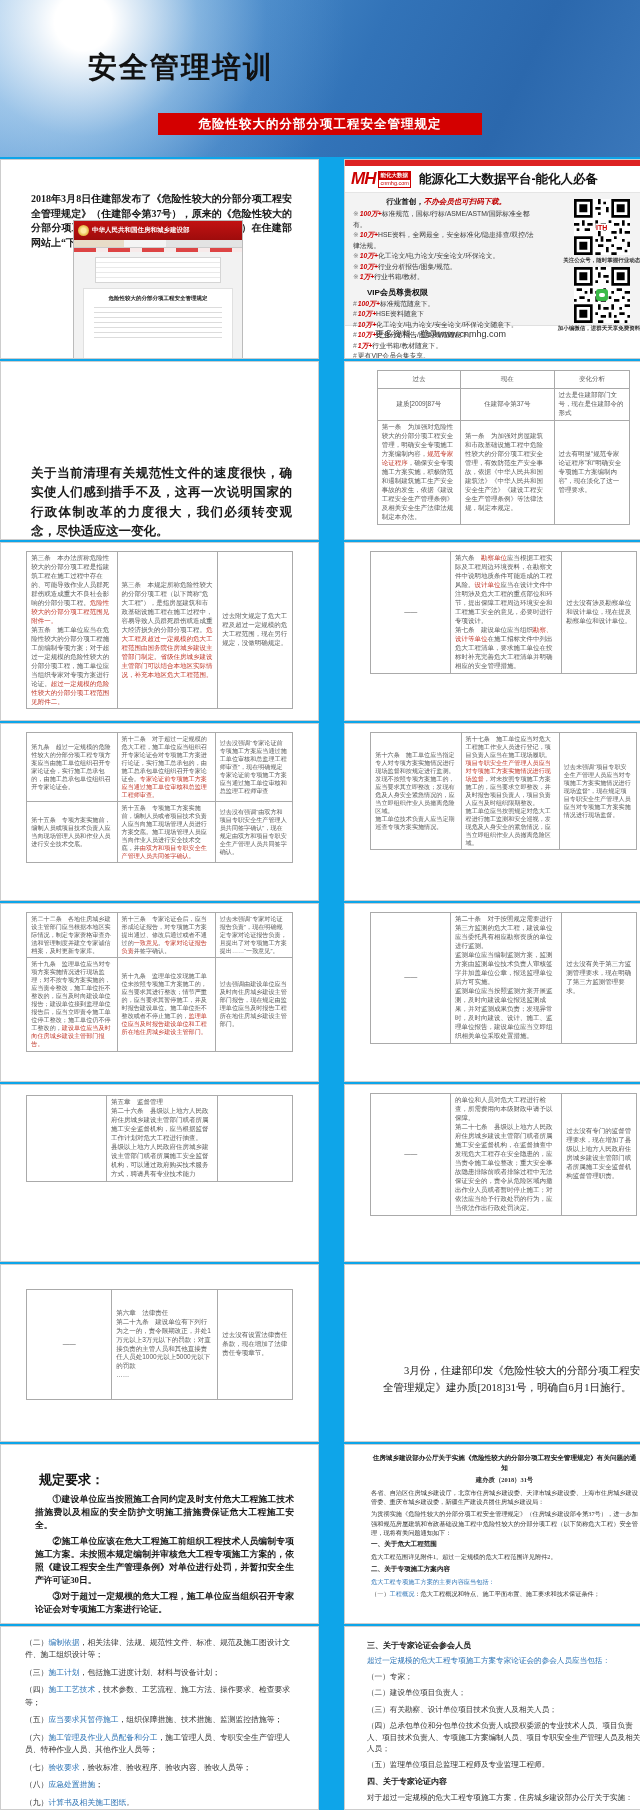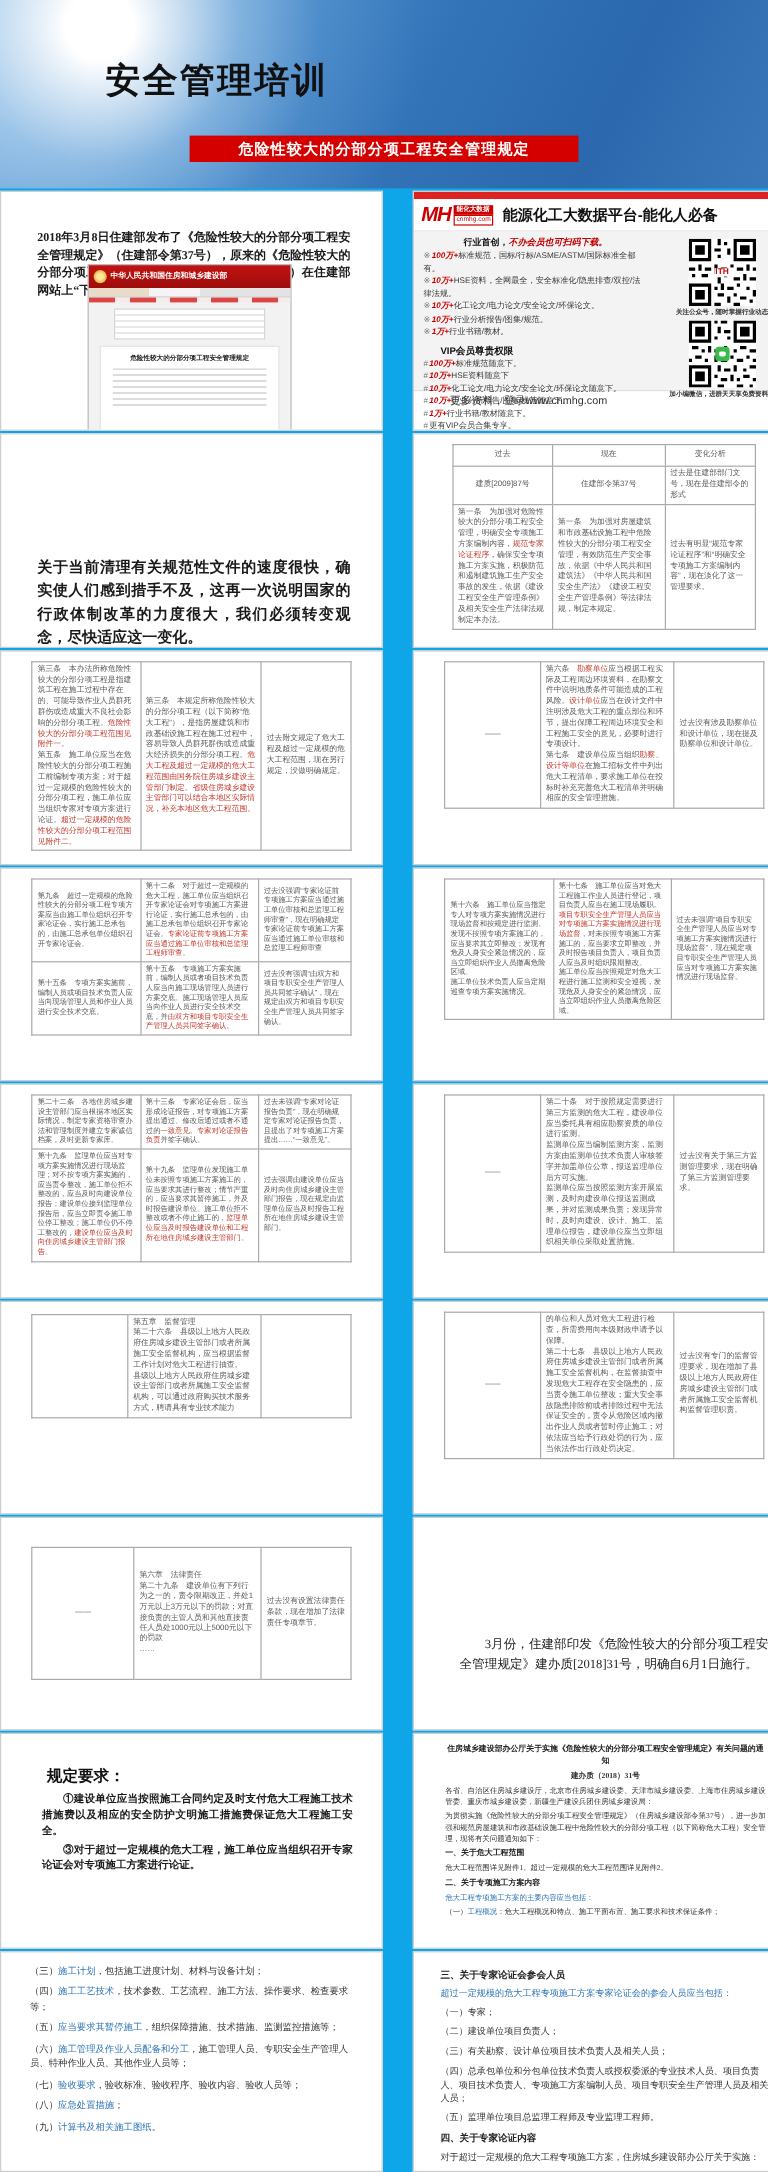--- a/index.html
+++ b/index.html
@@ -379,39 +379,41 @@
       </table>
   </div>
 
   <div class="slide colR" style="top:1264px;height:178px;">
     <div class="marchTxt serif">3月份，住建部印发《危险性较大的分部分项工程安全管理规定》建办质[2018]31号，明确自6月1日施行。</div>
   </div>
 
   <div class="slide colL" style="top:1444px;height:180px;">
     <div class="reqHead serif">规定要求：</div>
     <div class="reqItem serif">①建设单位应当按照施工合同约定及时支付危大工程施工技术措施费以及相应的安全防护文明施工措施费保证危大工程施工安全。</div>
+    <div class="reqItem serif">②施工单位应该在危大工程施工前组织工程技术人员编制专项施工方案。未按照本规定编制并审核危大工程专项施工方案的，依照《建设工程安全生产管理条例》对单位进行处罚，并暂扣安全生产许可证30日。</div>
     <div class="reqItem serif">③对于超过一定规模的危大工程，施工单位应当组织召开专家论证会对专项施工方案进行论证。</div>
   </div>
 
   <div class="slide colR" style="top:1444px;height:180px;">
     <div class="ntc">
       <div class="ntcTitle">住房城乡建设部办公厅关于实施《危险性较大的分部分项工程安全管理规定》有关问题的通知</div>
       <div class="ntcNo">建办质（2018）31号</div>
       <div class="ntcP">各省、自治区住房城乡建设厅，北京市住房城乡建设委、天津市城乡建设委、上海市住房城乡建设管委、重庆市城乡建设委，新疆生产建设兵团住房城乡建设局：</div>
       <div class="ntcP">为贯彻实施《危险性较大的分部分项工程安全管理规定》（住房城乡建设部令第37号），进一步加强和规范房屋建筑和市政基础设施工程中危险性较大的分部分项工程（以下简称危大工程）安全管理，现将有关问题通知如下：</div>
       <div class="ntcH">一、关于危大工程范围</div>
       <div class="ntcP">危大工程范围详见附件1。超过一定规模的危大工程范围详见附件2。</div>
       <div class="ntcH">二、关于专项施工方案内容</div>
       <div class="ntcP ntcBlue">危大工程专项施工方案的主要内容应当包括：</div>
       <div class="ntcP"><span>（一）</span><span class="seg-b">工程概况</span><span>：危大工程概况和特点、施工平面布置、施工要求和技术保证条件；</span></div>
     </div>
   </div>
 
   <div class="slide colL" style="top:1626px;height:184px;">
     <div class="planList">
+      <div class="planLi"><span>（二）</span><span class="seg-b">编制依据</span><span>，相关法律、法规、规范性文件、标准、规范及施工图设计文件、施工组织设计等；</span></div>
       <div class="planLi"><span>（三）</span><span class="seg-b">施工计划</span><span>，包括施工进度计划、材料与设备计划；</span></div>
       <div class="planLi"><span>（四）</span><span class="seg-b">施工工艺技术</span><span>，技术参数、工艺流程、施工方法、操作要求、检查要求等；</span></div>
       <div class="planLi"><span>（五）</span><span class="seg-b">应当要求其暂停施工</span><span>，组织保障措施、技术措施、监测监控措施等；</span></div>
       <div class="planLi"><span>（六）</span><span class="seg-b">施工管理及作业人员配备和分工</span><span>，施工管理人员、专职安全生产管理人员、特种作业人员、其他作业人员等；</span></div>
       <div class="planLi"><span>（七）</span><span class="seg-b">验收要求</span><span>，验收标准、验收程序、验收内容、验收人员等；</span></div>
       <div class="planLi"><span>（八）</span><span class="seg-b">应急处置措施</span><span>；</span></div>
       <div class="planLi"><span>（九）</span><span class="seg-b">计算书及相关施工图纸</span><span>。</span></div>
     </div>
   </div>
 

